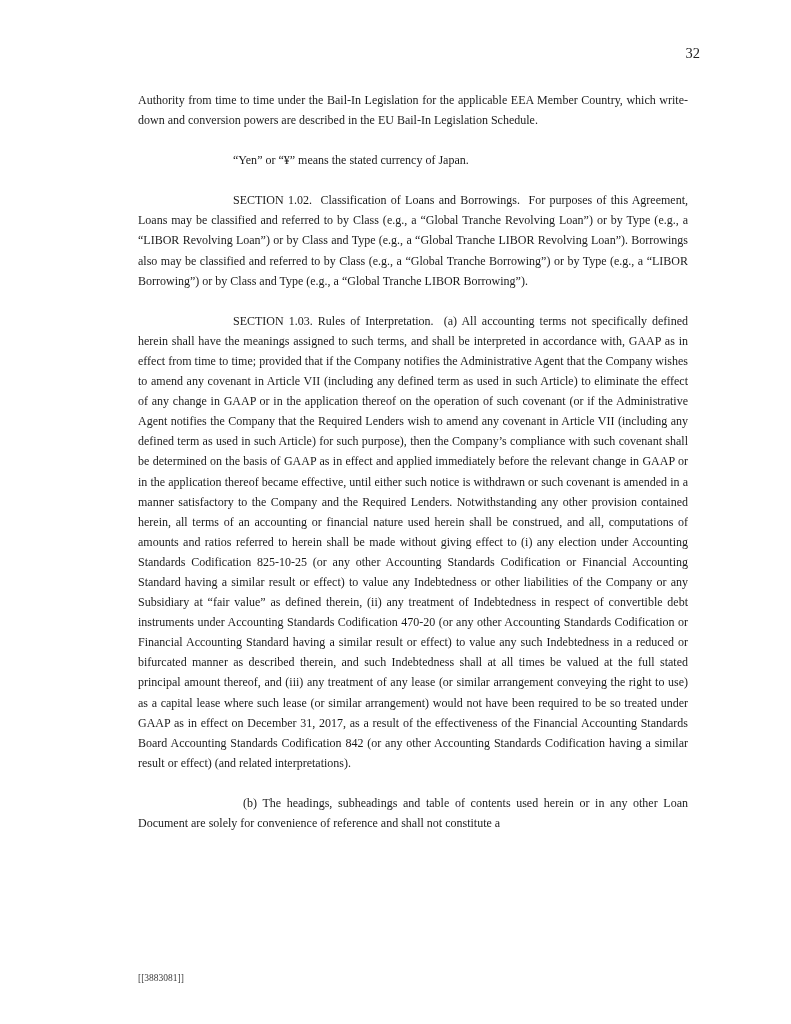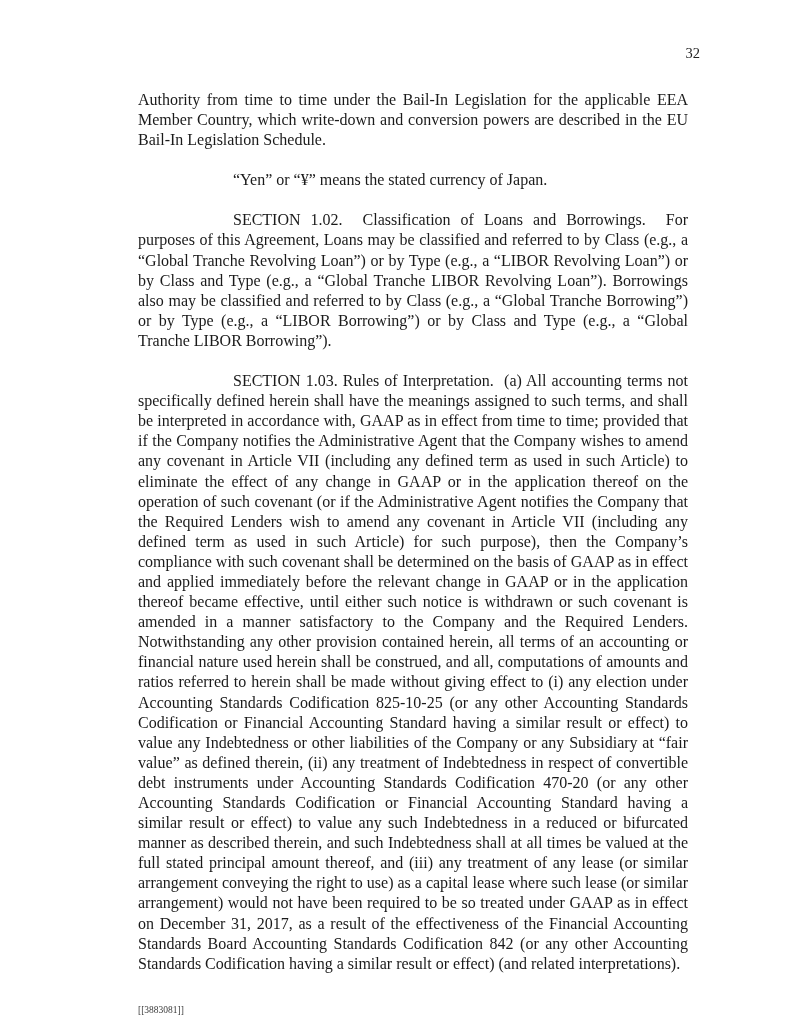--- a/index.html
+++ b/index.html
@@ -28,21 +28,21 @@
     color: #1f1f1f;
   }
   .body-area {
     position: absolute;
     top: 90px;
     left: 138px;
     width: 562px;
   }
   p.para {
     margin: 0 12px 0 0;
-    font-size: 16px;
+    font-size: 12px;
     line-height: 20.1px;
     text-align: justify;
     text-justify: inter-word;
     color: #1a1a1a;
     -webkit-font-smoothing: antialiased;
   }
   p.para + p.para {
     margin-top: 20px;
   }
   p.indent-sec {
@@ -53,21 +53,21 @@
   }
   p.indent-b {
     text-indent: 105px;
   }
   .u {
     text-underline-offset: 1px;
   }
   .footer-stamp {
     position: absolute;
     left: 138px;
-    top: 1004px;
+    top: 972px;
     font-size: 9.5px;
     line-height: 12px;
     color: #3a3a3a;
     font-family: "Liberation Serif", "DejaVu Serif", serif;
   }
 </style>
 </head>
 <body>
 
 <div class="page">
@@ -77,18 +77,19 @@
   <div class="body-area">
 
     <p class="para"><span>Authority from time to time under the Bail-In Legislation for the applicable EEA Member Country, which write-down and conversion powers are described in the EU Bail-In Legislation Schedule.</span></p>
 
     <p class="para indent-def"><span>“</span><span class="u">Yen</span><span>” or “</span><span class="u">¥</span><span>” means the stated currency of Japan.</span></p>
 
     <p class="para indent-sec"><span>SECTION 1.02.</span>&nbsp;&nbsp;<span class="u">Classification of Loans and Borrowings.</span>&nbsp;&nbsp;<span>For purposes of this Agreement, Loans may be classified and referred to by Class (</span><span class="u">e.g.,</span><span> a “Global Tranche Revolving Loan”) or by Type (</span><span class="u">e.g.,</span><span> a “LIBOR Revolving Loan”) or by Class and Type (</span><span class="u">e.g.,</span><span> a “Global Tranche LIBOR Revolving Loan”).  Borrowings also may be classified and referred to by Class (</span><span class="u">e.g.,</span><span> a “Global Tranche Borrowing”) or by Type (</span><span class="u">e.g.,</span><span> a “LIBOR Borrowing”) or by Class and Type (</span><span class="u">e.g.,</span><span> a “Global Tranche LIBOR Borrowing”).</span></p>
 
     <p class="para indent-sec"><span>SECTION 1.03.</span>&nbsp;<span class="u">Rules of Interpretation.</span>&nbsp;&nbsp;<span>(a) All accounting terms not specifically defined herein shall have the meanings assigned to such terms, and shall be interpreted in accordance with, GAAP as in effect from time to time; </span><span class="u">provided</span><span> that if the Company notifies the Administrative Agent that the Company wishes to amend any covenant in Article VII (including any defined term as used in such Article) to eliminate the effect of any change in GAAP or in the application thereof on the operation of such covenant (or if the Administrative Agent notifies the Company that the Required Lenders wish to amend any covenant in Article VII (including any defined term as used in such Article) for such purpose), then the Company’s compliance with such covenant shall be determined on the basis of GAAP as in effect and applied immediately before the relevant change in GAAP or in the application thereof became effective, until either such notice is withdrawn or such covenant is amended in a manner satisfactory to the Company and the Required Lenders. Notwithstanding any other provision contained herein, all terms of an accounting or financial nature used herein shall be construed, and all, computations of amounts and ratios referred to herein shall be made without giving effect to (i) any election under Accounting Standards Codification 825-10-25 (or any other Accounting Standards Codification or Financial Accounting Standard having a similar result or effect) to value any Indebtedness or other liabilities of the Company or any Subsidiary at “fair value” as defined therein, (ii) any treatment of Indebtedness in respect of convertible debt instruments under Accounting Standards Codification 470-20 (or any other Accounting Standards Codification or Financial Accounting Standard having a similar result or effect) to value any such Indebtedness in a reduced or bifurcated manner as described therein, and such Indebtedness shall at all times be valued at the full stated principal amount thereof, and (iii) any treatment of any lease (or similar arrangement conveying the right to use) as a capital lease where such lease (or similar arrangement) would not have been required to be so treated under GAAP as in effect on December 31, 2017, as a result of the effectiveness of the Financial Accounting Standards Board Accounting Standards Codification 842 (or any other Accounting Standards Codification having a similar result or effect) (and related interpretations).</span></p>
 
+    <p class="para indent-b"><span>(b)  The headings, subheadings and table of contents used herein or in any other Loan Document are solely for convenience of reference and shall not constitute a</span></p>
 
   </div>
 
   <div class="footer-stamp">[[3883081]]</div>
 
 </div>
 
 </body></html>

